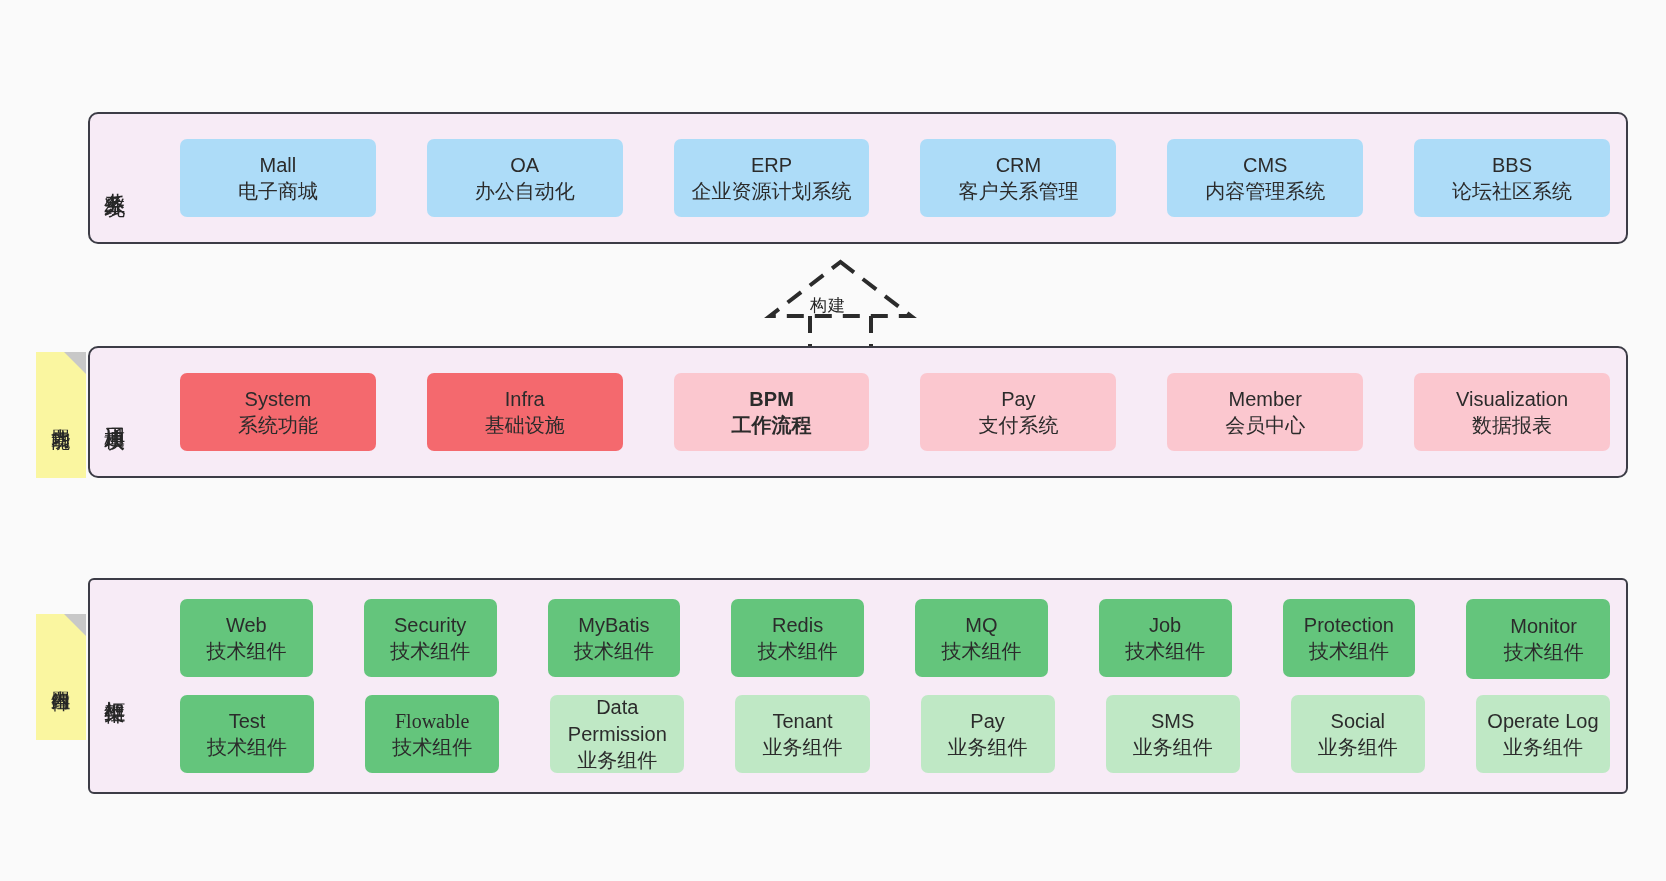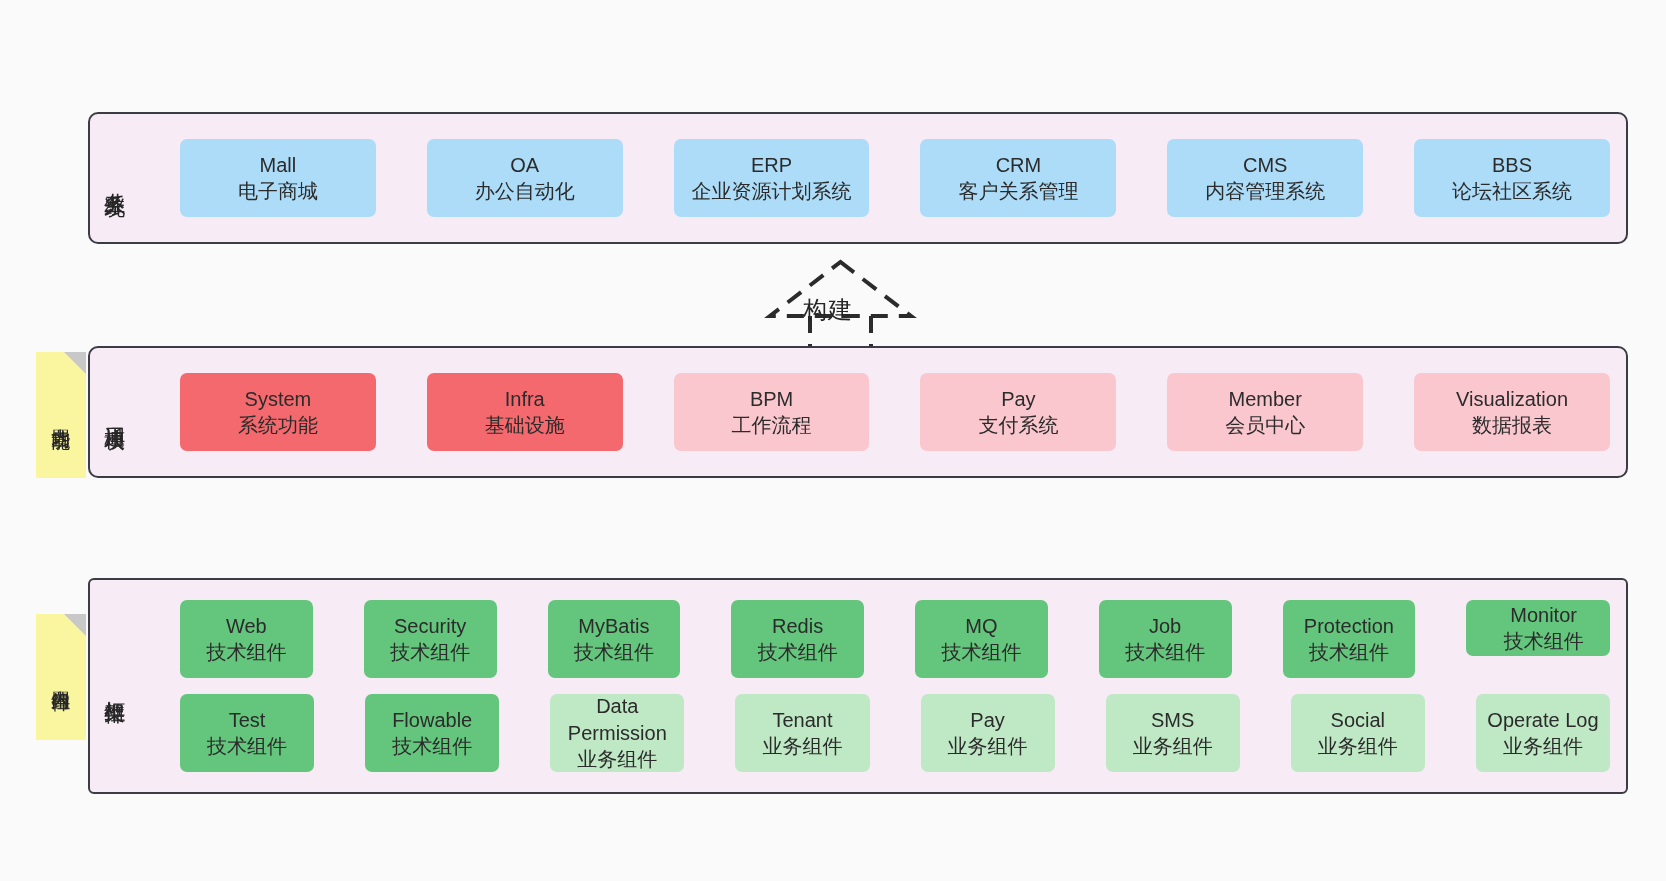--- a/index.html
+++ b/index.html
@@ -125,21 +125,21 @@
   .arrow {
     position: absolute;
     width: 150px;
   }
   .arrow svg { display: block; overflow: visible; }
   .arrow-label {
     position: absolute;
     left: 50%;
     transform: translateX(-50%);
     top: 36px;
-    font-size: 24px;
+    font-size: 17px;
     color: #262626;
     background: transparent;
     white-space: nowrap;
     letter-spacing: 1px;
     user-select: none;
   }
 </style>
 </head>
 <body>
 
@@ -197,21 +197,21 @@
     <div class="layer-body">
       <div class="row" id="row-modules">
           <div class="card c-red" style="height: 78px;">
             <span class="t1">System</span>
             <span class="t2">系统功能</span>
           </div>
           <div class="card c-red" style="height: 78px;">
             <span class="t1">Infra</span>
             <span class="t2">基础设施</span>
           </div>
-          <div class="card c-pink" style="height: 78px;">
+          <div class="card c-pink" style="height: 78px; font-weight: bold;">
             <span class="t1">BPM</span>
             <span class="t2">工作流程</span>
           </div>
           <div class="card c-pink" style="height: 78px;">
             <span class="t1">Pay</span>
             <span class="t2">支付系统</span>
           </div>
           <div class="card c-pink" style="height: 78px;">
             <span class="t1">Member</span>
             <span class="t2">会员中心</span>
@@ -255,31 +255,31 @@
             <span class="t2">技术组件</span>
           </div>
           <div class="card c-green" style="height: 78px;">
             <span class="t1">Job</span>
             <span class="t2">技术组件</span>
           </div>
           <div class="card c-green" style="height: 78px;">
             <span class="t1">Protection</span>
             <span class="t2">技术组件</span>
           </div>
-          <div class="card c-green" style="height: 56px; padding-left: 15px;">
+          <div class="card c-green" style="height: 80px; padding-left: 15px;">
             <span class="t1">Monitor</span>
             <span class="t2">技术组件</span>
           </div>
         </div>
       <div class="row" id="row-framework-2">
           <div class="card c-green" style="height: 78px;">
             <span class="t1">Test</span>
             <span class="t2">技术组件</span>
           </div>
-          <div class="card c-green" style="height: 78px;">
+          <div class="card c-green" style="height: 78px; font-family: Liberation Serif, serif;">
             <span class="t1">Flowable</span>
             <span class="t2">技术组件</span>
           </div>
           <div class="card c-green-light" style="height: 78px;">
             <span class="t1">Data
 Permission</span>
             <span class="t2">业务组件</span>
           </div>
           <div class="card c-green-light" style="height: 78px;">
             <span class="t1">Tenant</span>

